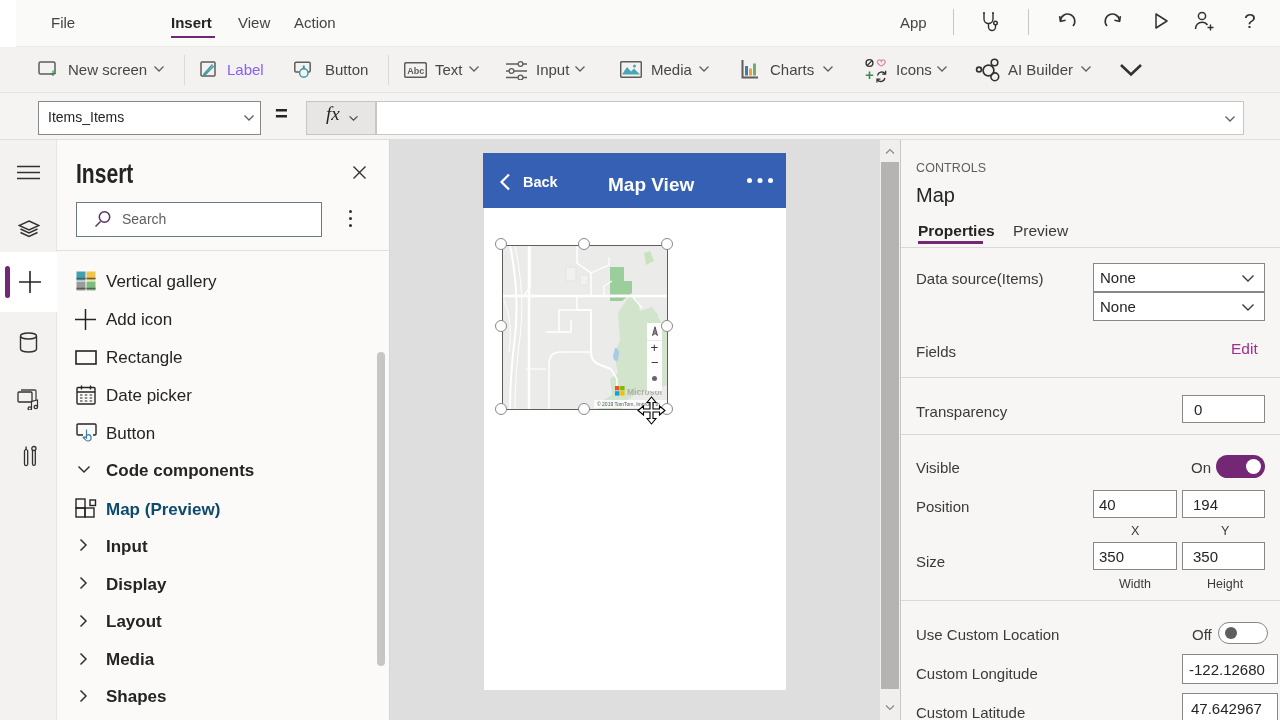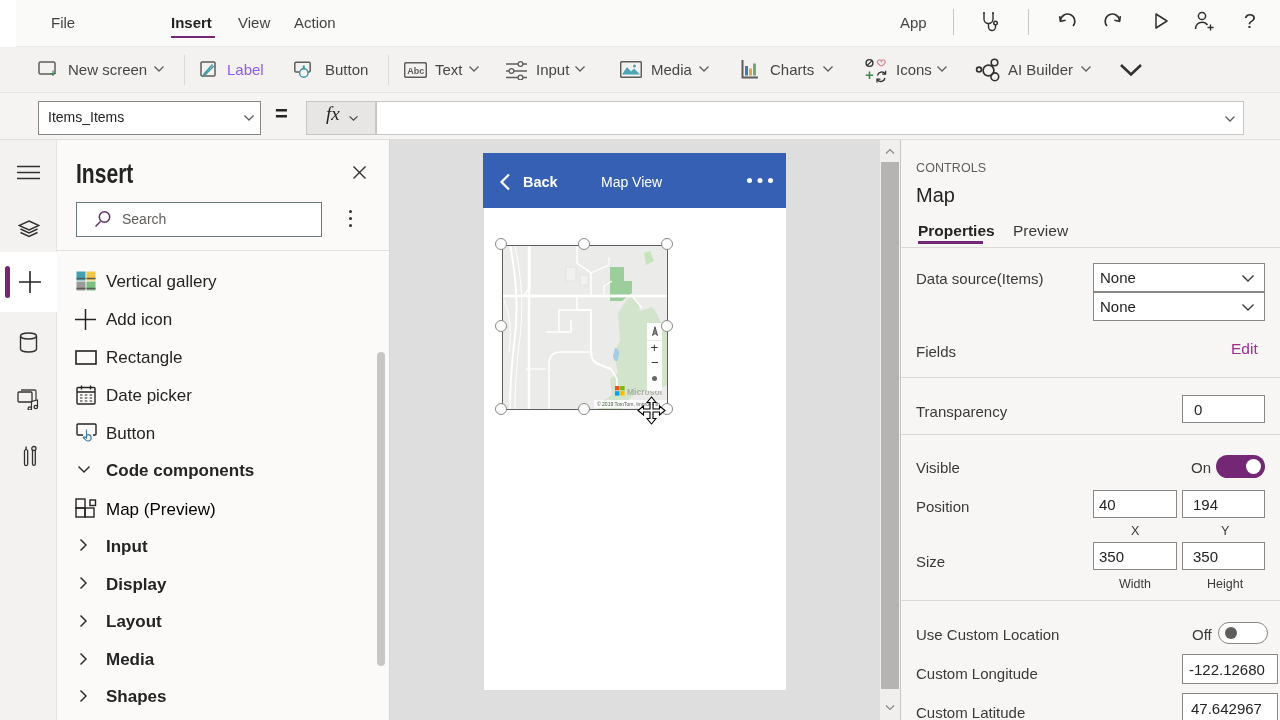--- a/index.html
+++ b/index.html
@@ -239,21 +239,21 @@
   <svg class="abs" style="left:20px; top:325px;" width="14" height="9" viewBox="0 0 14 9" fill="none" stroke="#323130" stroke-width="1.5">
       <path d="M1.5 1.5 L7 7 L12.5 1.5"></path>
     </svg>
   <span class="abs" style="left:49px; top:321px; font-size:17px; font-weight:600; color:#242424;">Code components</span>
   <svg class="abs" style="left:18px; top:358px;" width="22" height="22" viewBox="0 0 22 22" fill="none" stroke="#242424" stroke-width="1.4">
     <rect x="1" y="1" width="9" height="9"></rect>
       <rect x="1" y="10" width="9" height="9"></rect>
       <rect x="10" y="10" width="9" height="9"></rect>
     <rect x="15" y="2" width="5.5" height="5.5"></rect>
   </svg>
-  <span class="abs" style="left:49px; top:360px; font-size:17px; color:#000000;">Map (Preview)</span>
+  <span class="abs" style="left:49px; top:360px; font-size:17px; color:#0c4a6e;font-weight:bold;">Map (Preview)</span>
   <svg class="abs" style="left:22px; top:398px;" width="9" height="14" viewBox="0 0 9 14" fill="none" stroke="#323130" stroke-width="1.5">
       <path d="M1.5 1.5 L7 7 L1.5 12.5"></path>
     </svg>
   <span class="abs" style="left:49px; top:397px; font-size:17px; font-weight:600; color:#242424;">Input</span>
   <svg class="abs" style="left:22px; top:436px;" width="9" height="14" viewBox="0 0 9 14" fill="none" stroke="#323130" stroke-width="1.5">
       <path d="M1.5 1.5 L7 7 L1.5 12.5"></path>
     </svg>
   <span class="abs" style="left:49px; top:435px; font-size:17px; font-weight:600; color:#242424;">Display</span>
   <svg class="abs" style="left:22px; top:474px;" width="9" height="14" viewBox="0 0 9 14" fill="none" stroke="#323130" stroke-width="1.5">
       <path d="M1.5 1.5 L7 7 L1.5 12.5"></path>
@@ -269,21 +269,21 @@
   <span class="abs" style="left:49px; top:547px; font-size:17px; font-weight:600; color:#242424;">Shapes</span>
   <div class="abs" style="left:320px; top:212px; width:8px; height:314px; border-radius:4px; background:#c8c6c4;"></div>
 </div>
 <div id="canvas">
   <div class="abs" style="left:94px; top:13px; width:302px; height:537px; background:#fff;"></div>
   <div class="abs" style="left:93px; top:13px; width:303px; height:55px; background:#3560b4;"></div>
   <svg class="abs" style="left:109px; top:33px;" width="12" height="18" viewBox="0 0 12 18" fill="none" stroke="#fff" stroke-width="2.2">
       <path d="M10 1.5 L2.5 9 L10 16.5"></path>
     </svg>
   <span class="abs" style="left:133px; top:34px; font-size:14.5px; font-weight:bold; color:#fff;">Back</span>
-  <span class="abs" style="left:211px; top:34px; font-size:14px; font-weight:normal; color:#fff;">Map View</span>
+  <span class="abs" style="left:218px; top:34px; font-size:19px; font-weight:bold; color:#fff;">Map View</span>
   <div class="abs" style="left:357px; top:38px; width:5px; height:5px; border-radius:50%; background:#fff; box-shadow:10.5px 0 0 #fff, 21px 0 0 #fff;"></div>
 
   <svg class="abs" style="left:112px; top:105px;" width="166" height="165" viewBox="0 0 166 165">
     <rect width="166" height="165" fill="#ebebe9"></rect>
 
     <path d="M128 50 l8 6 2 10 12 -4 6 8 v10 l8 2 v50 l-12 2 -6 10 -14 6 -10 8 -4 12 h-24 l6 -14 10 -6 -2 -16 8 -6 -4 -20 6 -12 -2 -28 Z" fill="#d2e5cc"></path>
     <path d="M150 64 l10 14 6 2 v60 l-14 4 -4 -18 4 -30 Z" fill="#d2e5cc"></path>
 
     <path d="M108 22 h14 v14 h8 v12 l-10 8 h-12 Z" fill="#9bce9a"></path>
     <path d="M142 8 l6 -2 4 10 -8 4 Z" fill="#c7e3bd"></path>

